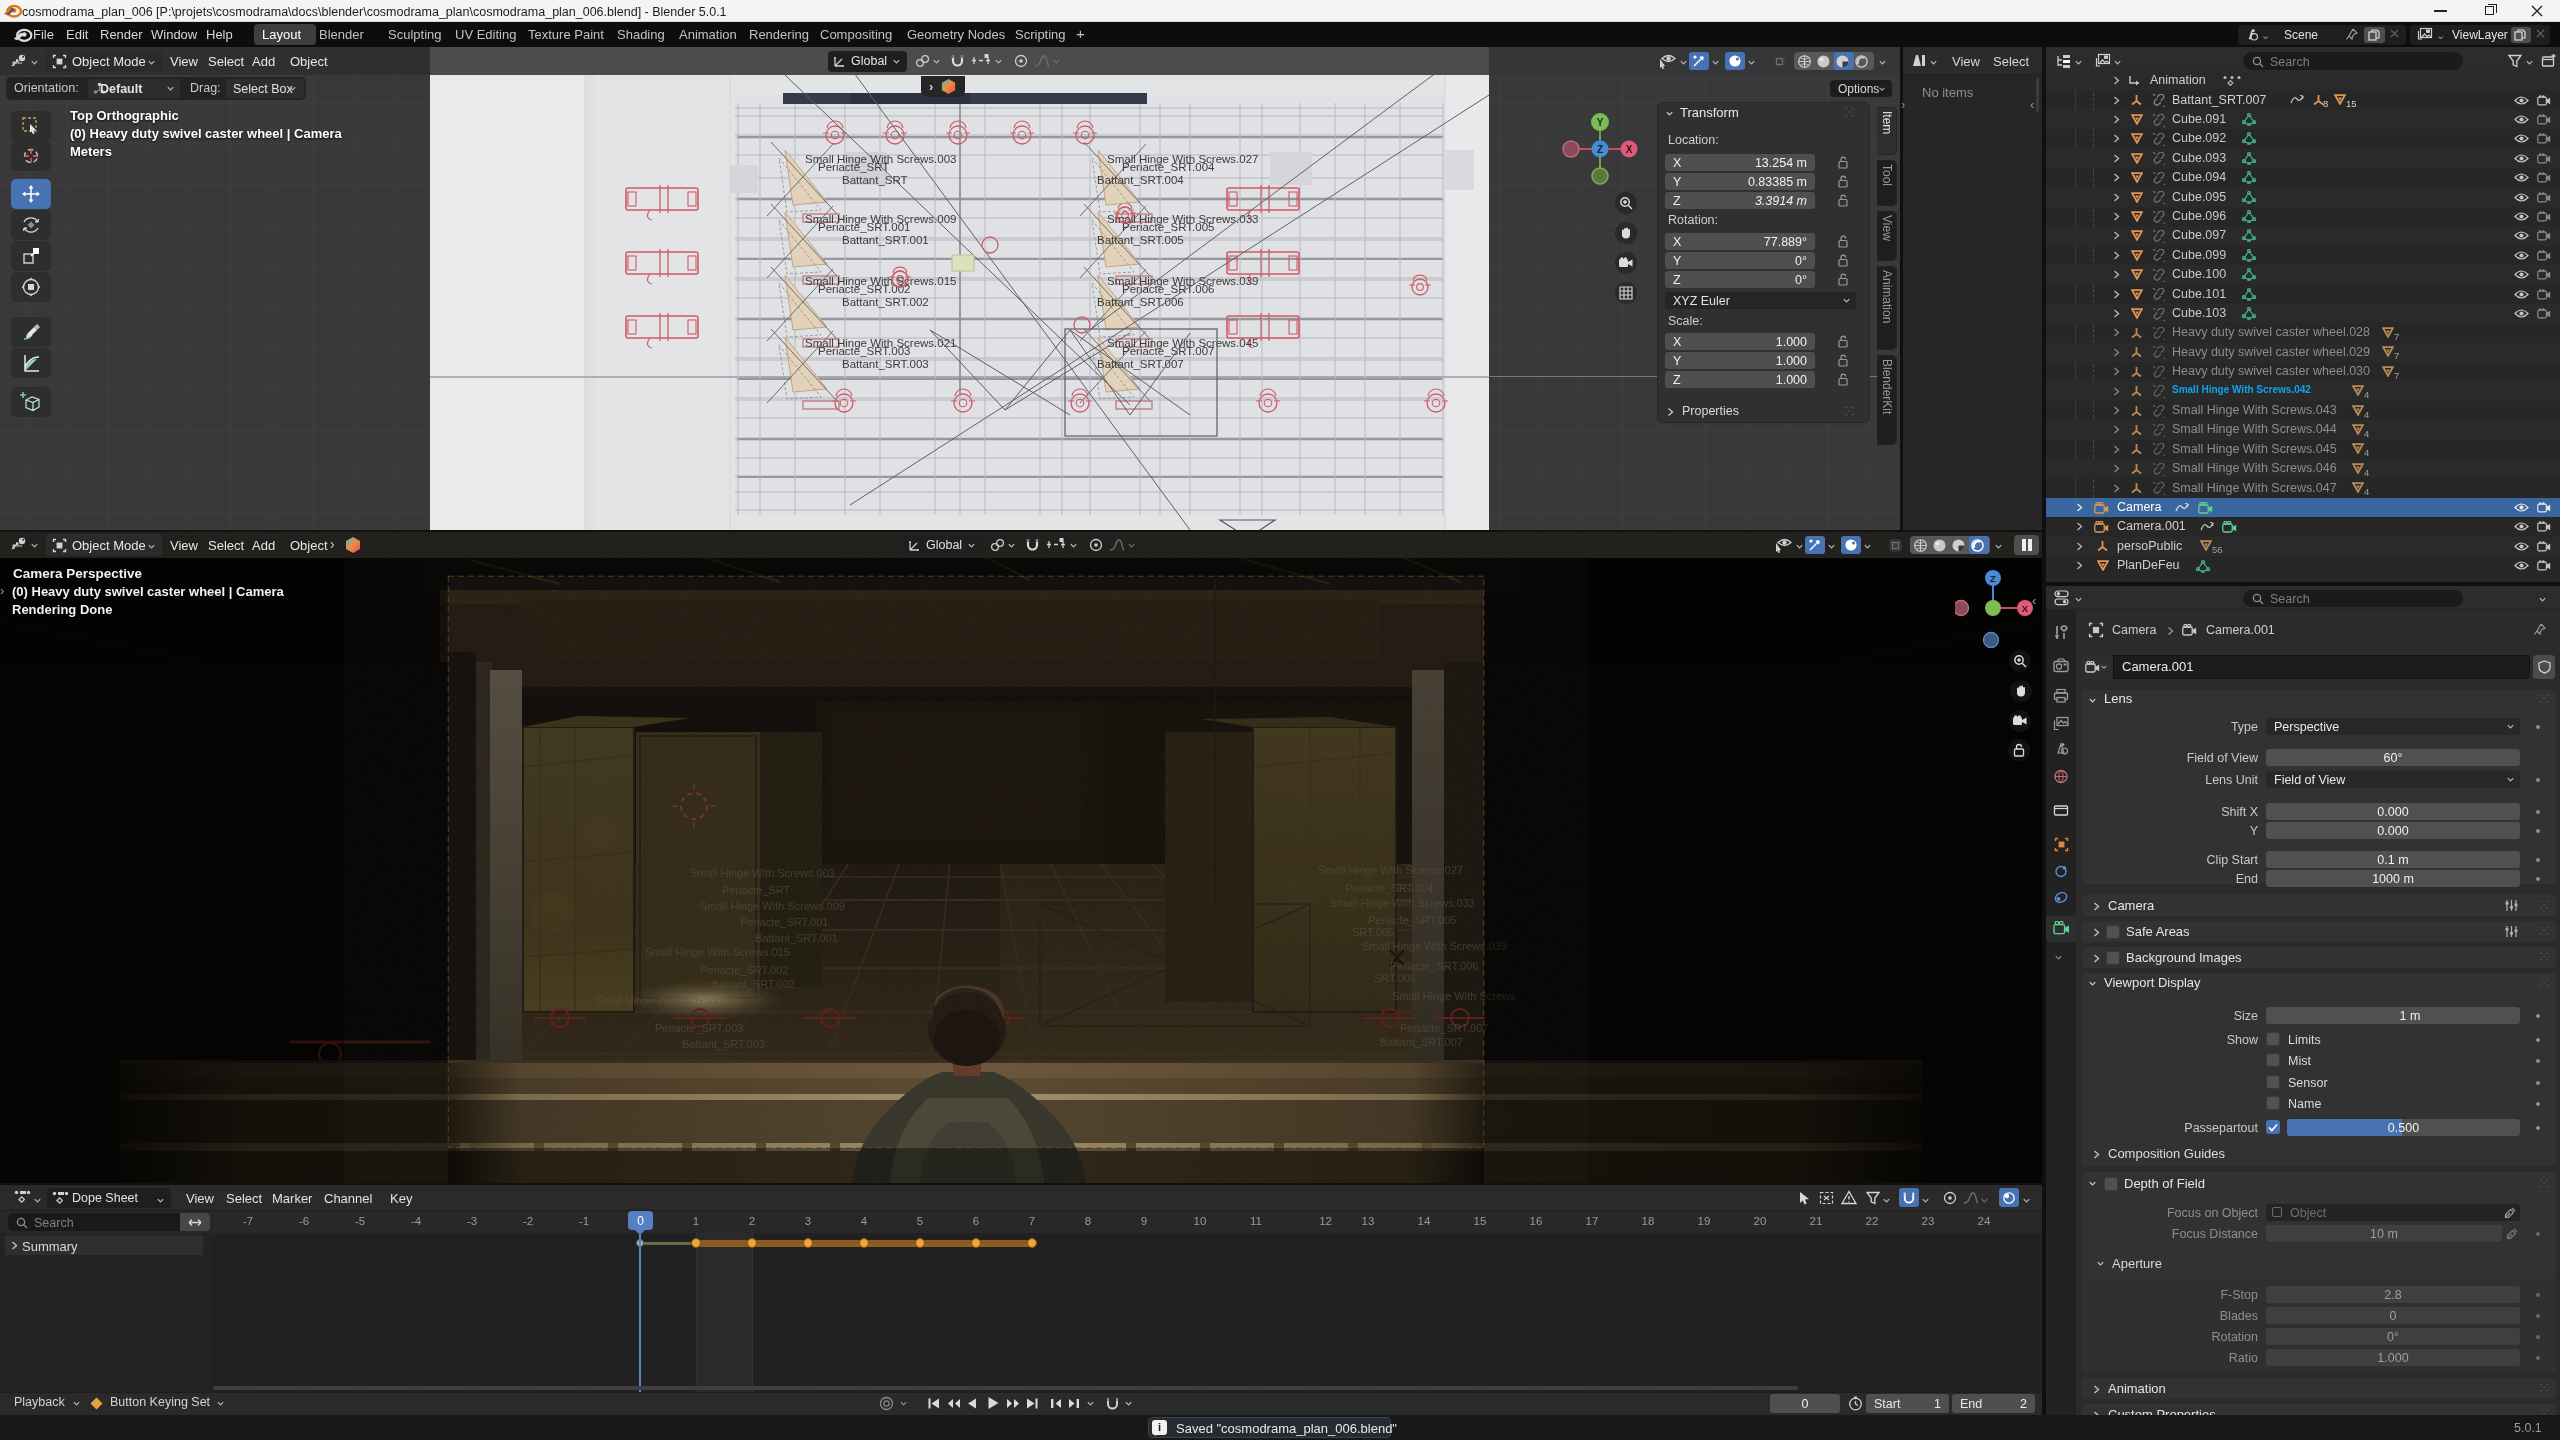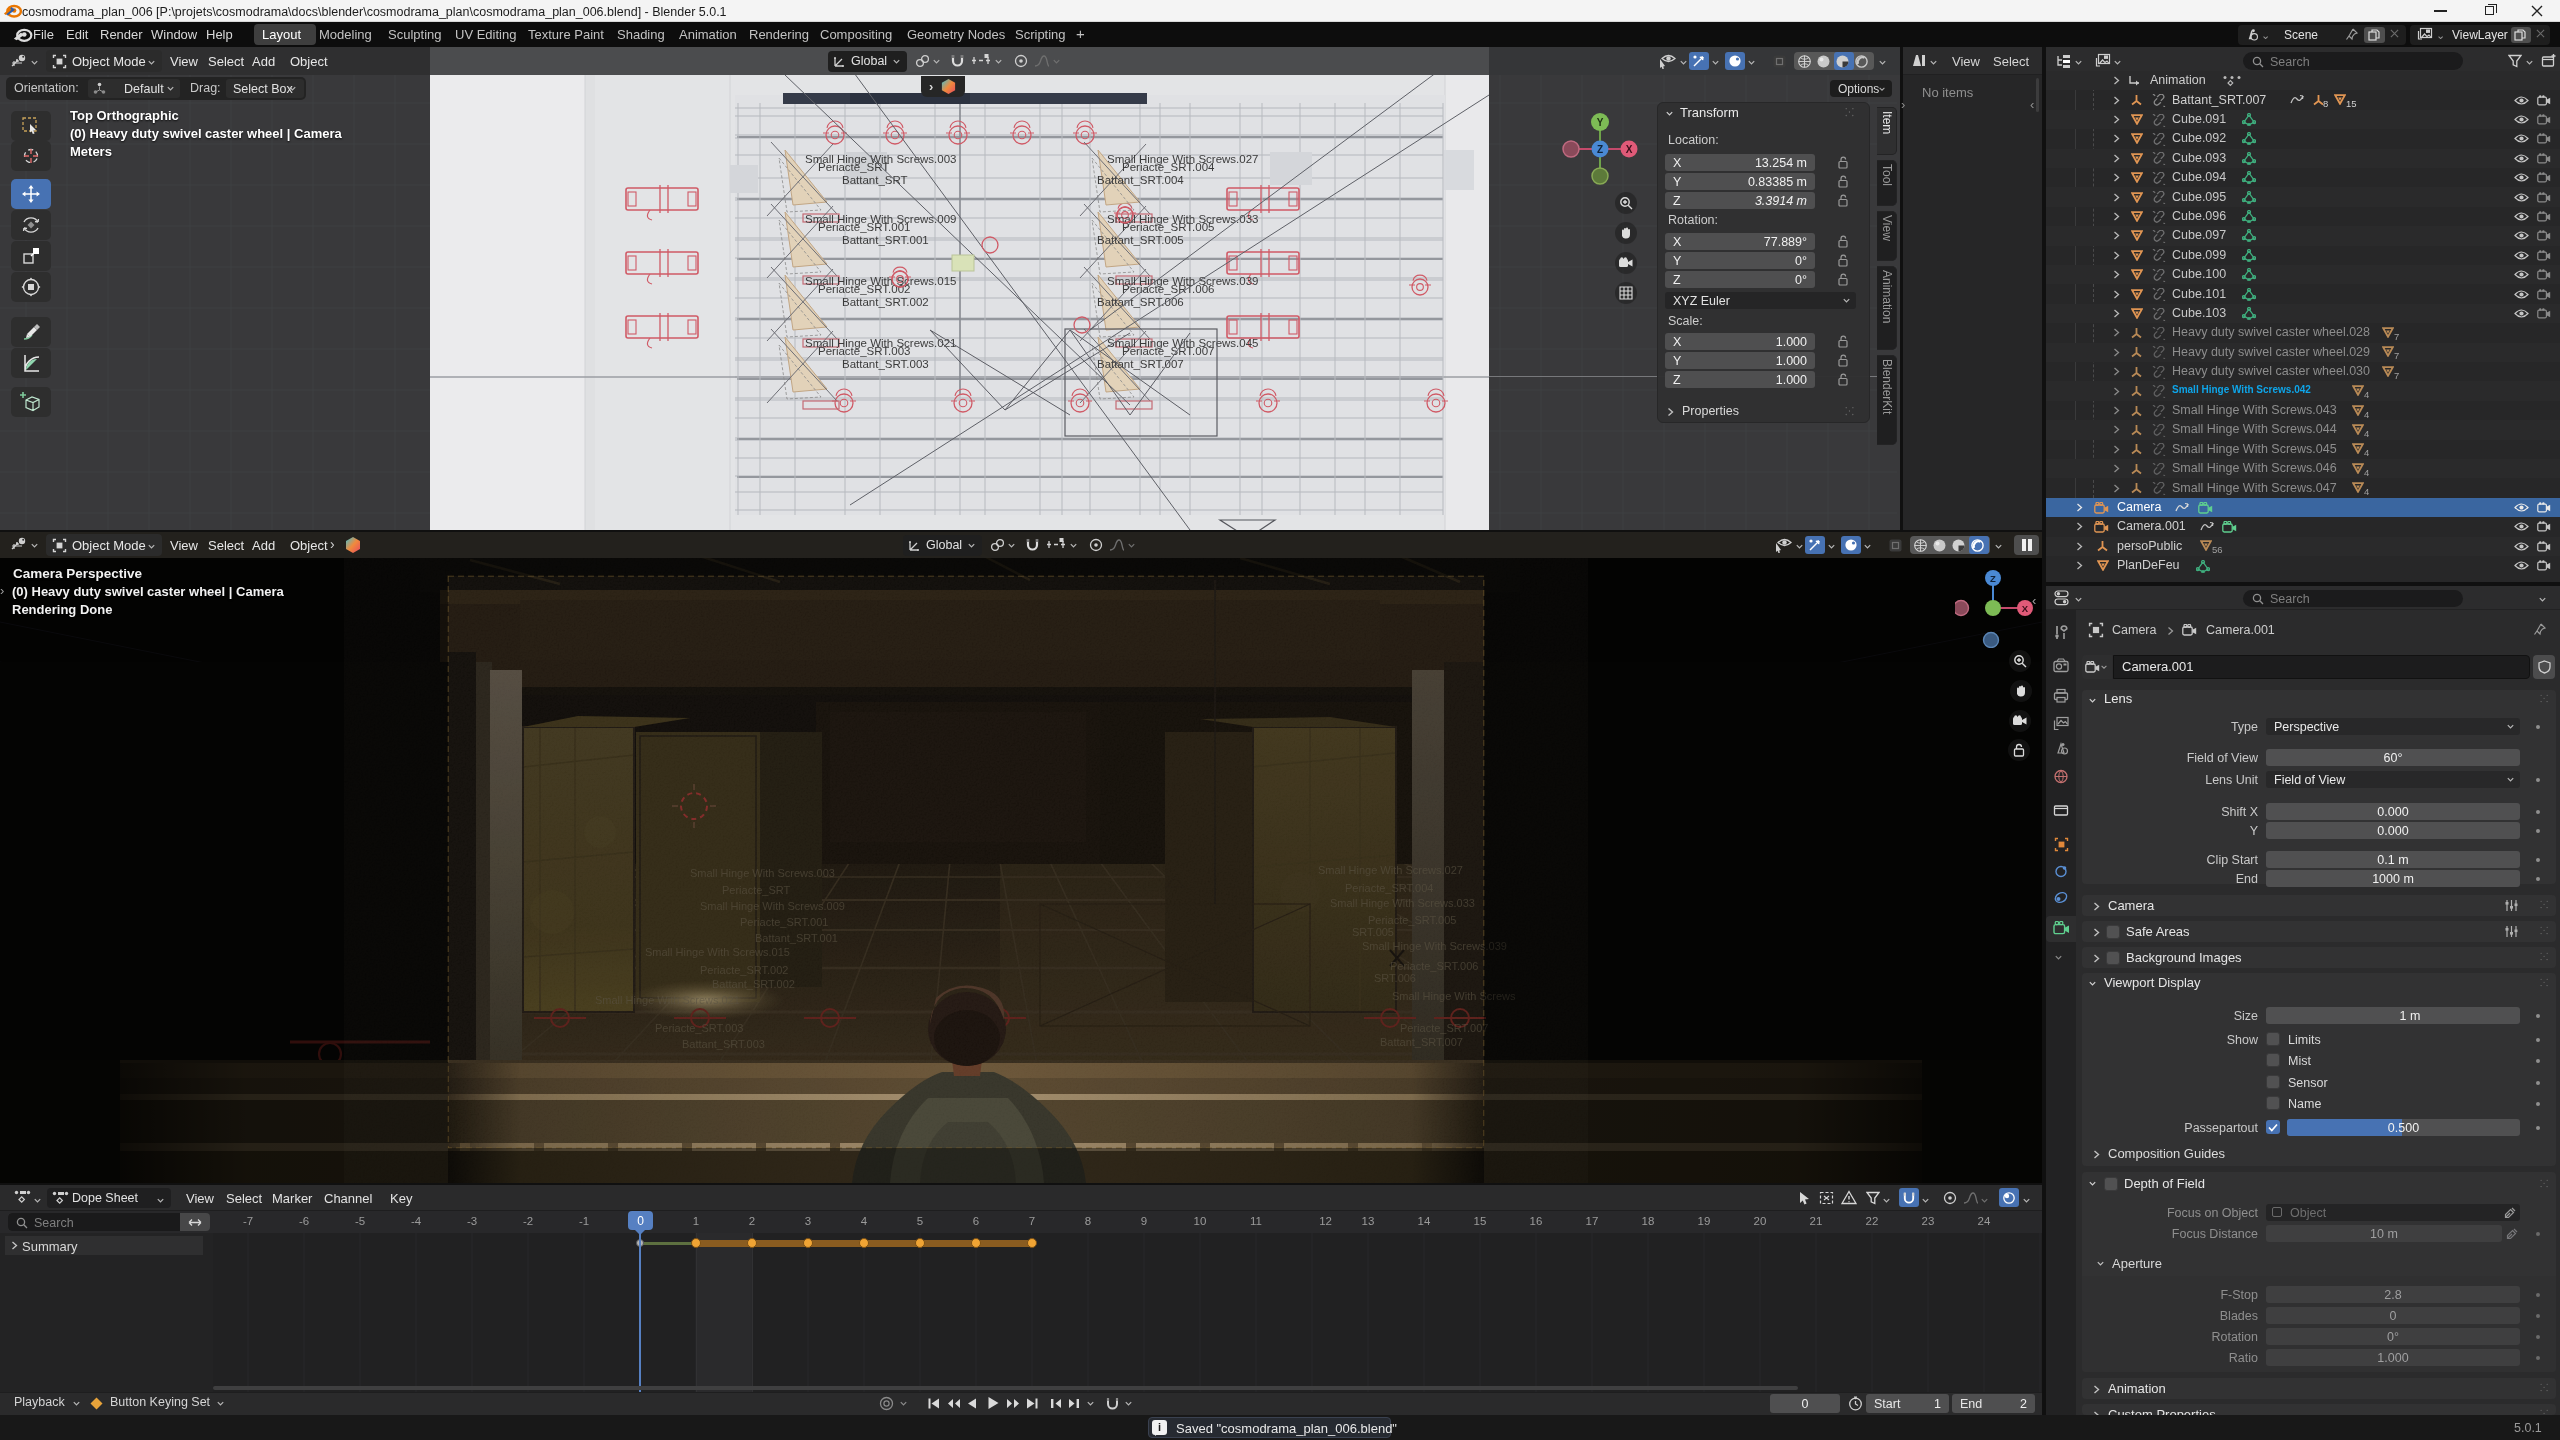--- a/index.html
+++ b/index.html
@@ -28,21 +28,21 @@
       <circle cx="13.5" cy="10" r="2.8" fill="#dcdcdc"></circle>
       <path d="M1 15 L9.5 7.5 L13 10.5 L4.5 17 Z" fill="#dcdcdc"></path>
     </svg>
 <div class="txt" style="left:33px;top:27px;font-size:13px;color:#d8d8d8;font-weight:400;">File</div>
 <div class="txt" style="left:66px;top:27px;font-size:13px;color:#d8d8d8;font-weight:400;">Edit</div>
 <div class="txt" style="left:100px;top:27px;font-size:13px;color:#d8d8d8;font-weight:400;">Render</div>
 <div class="txt" style="left:151px;top:27px;font-size:13px;color:#d8d8d8;font-weight:400;">Window</div>
 <div class="txt" style="left:206px;top:27px;font-size:13px;color:#d8d8d8;font-weight:400;">Help</div>
 <div class="ab" style="left:254px;top:24px;width:61.8px;height:21px;background:#3e3e3e;border-radius:4px;"></div>
 <div class="txt" style="left:262px;top:27px;font-size:13px;color:#ffffff;font-weight:400;">Layout</div>
-<div class="txt" style="left:319px;top:27px;font-size:13px;color:#c2c2c2;font-weight:400;">Modeling</div>
+<div class="txt" style="left:319px;top:27px;font-size:13px;color:#c2c2c2;font-weight:400;">Blender</div>
 <div class="txt" style="left:388px;top:27px;font-size:13px;color:#c2c2c2;font-weight:400;">Sculpting</div>
 <div class="txt" style="left:455px;top:27px;font-size:13px;color:#c2c2c2;font-weight:400;">UV Editing</div>
 <div class="txt" style="left:528px;top:27px;font-size:13px;color:#c2c2c2;font-weight:400;">Texture Paint</div>
 <div class="txt" style="left:617px;top:27px;font-size:13px;color:#c2c2c2;font-weight:400;">Shading</div>
 <div class="txt" style="left:679px;top:27px;font-size:13px;color:#c2c2c2;font-weight:400;">Animation</div>
 <div class="txt" style="left:749px;top:27px;font-size:13px;color:#c2c2c2;font-weight:400;">Rendering</div>
 <div class="txt" style="left:820px;top:27px;font-size:13px;color:#c2c2c2;font-weight:400;">Compositing</div>
 <div class="txt" style="left:907px;top:27px;font-size:13px;color:#c2c2c2;font-weight:400;">Geometry Nodes</div>
 <div class="txt" style="left:1015px;top:27px;font-size:13px;color:#c2c2c2;font-weight:400;">Scripting</div>
 <div class="txt" style="left:1076px;top:25px;font-size:15px;color:#c2c2c2;font-weight:400;">+</div>
@@ -539,21 +539,21 @@
   </svg>
 <div class="ab" style="left:6px;top:77px;width:300px;height:23px;background:rgba(34,34,34,0.95);border-radius:5px;"></div>
 <div class="txt" style="left:14px;top:81px;font-size:12.5px;color:#c9c9c9;font-weight:400;">Orientation:</div>
 <div class="ab" style="left:88px;top:79px;width:92px;height:19px;background:#2d2d2d;border-radius:3px;"></div>
 <svg class="ico" style="left:93px;top:82px" width="13" height="13" viewBox="0 0 13 13">
       <circle cx="6.5" cy="2.5" r="1.8" fill="#cfcfcf"></circle>
     <circle cx="2.5" cy="10" r="1.8" fill="#8a8a8a"></circle>
     <circle cx="10.5" cy="10" r="1.8" fill="#8a8a8a"></circle>
       <path d="M6.5 4.5 V8 M6.5 8 L3.5 9.5 M6.5 8 L9.5 9.5" stroke="#9a9a9a" stroke-width="1"></path>
   </svg>
-<div class="txt" style="left:124px;top:81.5px;font-size:12.5px;color:#e2e2e2;font-weight:400;">Default</div>
+<div class="txt" style="left:100px;top:81.5px;font-size:12.5px;color:#e2e2e2;font-weight:700;">Default</div>
 <svg class="ico" style="left:166px;top:84px" width="9" height="9" viewBox="0 0 10 10">
       <path d="M2 3.5 L5 6.5 L8 3.5" fill="none" stroke="#b5b5b5" stroke-width="1.4"></path>
   </svg>
 <div class="txt" style="left:190px;top:81px;font-size:12.5px;color:#c9c9c9;font-weight:400;">Drag:</div>
 <div class="ab" style="left:226px;top:79px;width:78px;height:19px;background:#2d2d2d;border-radius:3px;"></div>
 <div class="txt" style="left:233px;top:81.5px;font-size:12.5px;color:#e2e2e2;font-weight:400;">Select Box</div>
 <svg class="ico" style="left:288px;top:84px" width="9" height="9" viewBox="0 0 10 10">
       <path d="M2 3.5 L5 6.5 L8 3.5" fill="none" stroke="#b5b5b5" stroke-width="1.4"></path>
   </svg>
 <div class="txt" style="left:70px;top:108px;font-size:13px;color:#ffffff;font-weight:700;text-shadow:0 1px 2px rgba(0,0,0,0.8);">Top Orthographic</div>

